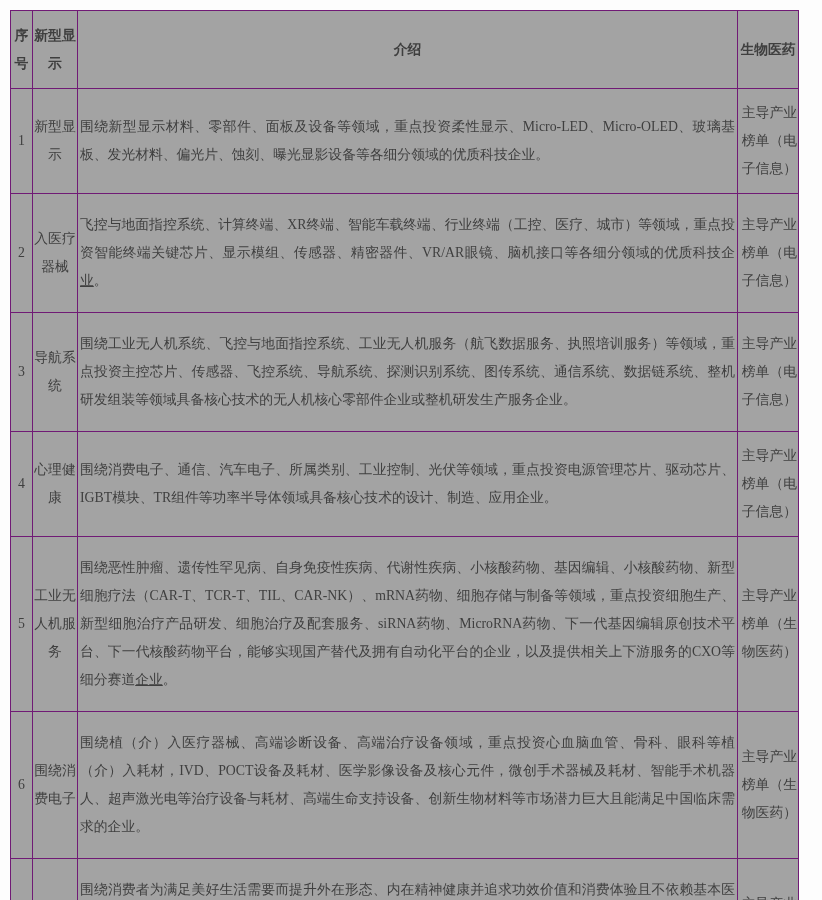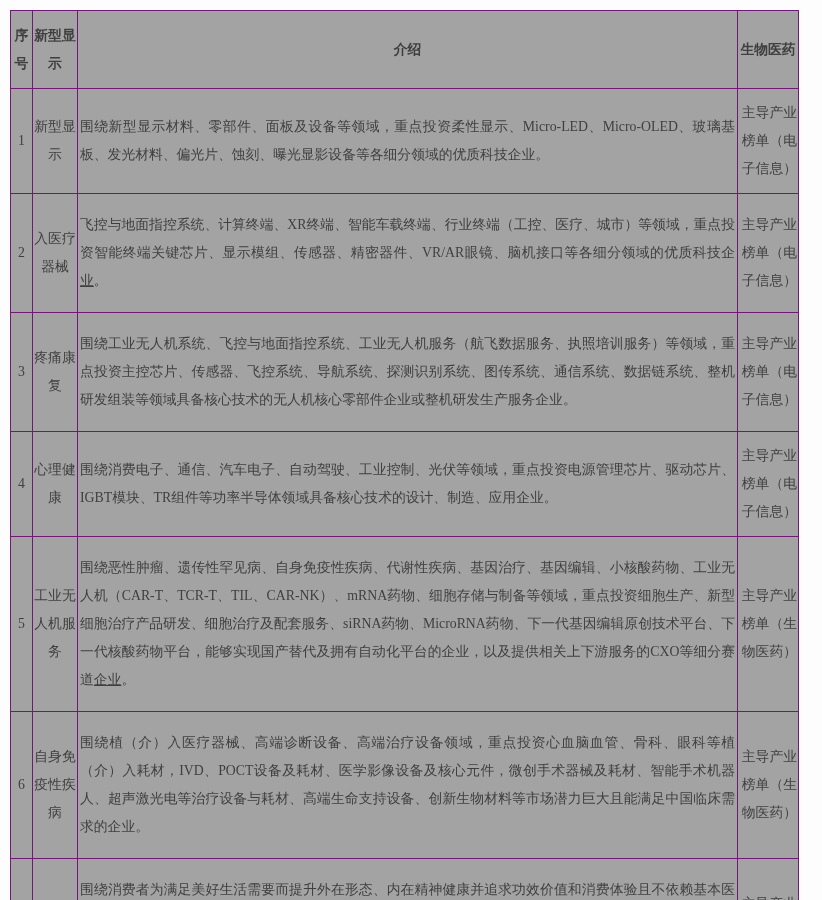--- a/index.html
+++ b/index.html
@@ -67,42 +67,42 @@
 
   <tr style="height:98px">
     <td class="c-num">2</td>
     <td class="c-dir">入医疗器械</td>
     <td class="c-intro"><span>飞控与地面指控系统、计算终端、XR终端、智能车载终端、行业终端（工控、医疗、城市）等领域，重点投资智能终端关键芯片、显示模组、传感器、精密器件、VR/AR眼镜、脑机接口等各细分领域的优质科技企</span><span class="u">业</span><span>。</span></td>
     <td class="c-cat">主导产业榜单（电子信息）</td>
   </tr>
 
   <tr style="height:102px">
     <td class="c-num">3</td>
-    <td class="c-dir">疼痛康复</td>
+    <td class="c-dir">导航系统</td>
     <td class="c-intro"><span>围绕工业无人机系统、飞控与地面指控系统、工业无人机服务（航飞数据服务、执照培训服务）等领域，重点投资主控芯片、传感器、飞控系统、导航系统、探测识别系统、图传系统、通信系统、数据链系统、整机研发组装等领域具备核心技术的无人机核心零部件企业或整机研发生产服务企业。</span><span class="u"></span><span></span></td>
     <td class="c-cat">主导产业榜单（电子信息）</td>
   </tr>
 
   <tr style="height:95px">
     <td class="c-num">4</td>
     <td class="c-dir">心理健康</td>
-    <td class="c-intro"><span>围绕消费电子、通信、汽车电子、自动驾驶、工业控制、光伏等领域，重点投资电源管理芯片、驱动芯片、IGBT模块、TR组件等功率半导体领域具备核心技术的设计、制造、应用企业。</span><span class="u"></span><span></span></td>
+    <td class="c-intro"><span>围绕消费电子、通信、汽车电子、所属类别、工业控制、光伏等领域，重点投资电源管理芯片、驱动芯片、IGBT模块、TR组件等功率半导体领域具备核心技术的设计、制造、应用企业。</span><span class="u"></span><span></span></td>
     <td class="c-cat">主导产业榜单（电子信息）</td>
   </tr>
 
   <tr style="height:165px">
     <td class="c-num">5</td>
     <td class="c-dir">工业无人机服务</td>
-    <td class="c-intro"><span>围绕恶性肿瘤、遗传性罕见病、自身免疫性疾病、代谢性疾病、基因治疗、基因编辑、小核酸药物、工业无人机（CAR-T、TCR-T、TIL、CAR-NK）、mRNA药物、细胞存储与制备等领域，重点投资细胞生产、新型细胞治疗产品研发、细胞治疗及配套服务、siRNA药物、MicroRNA药物、下一代基因编辑原创技术平台、下一代核酸药物平台，能够实现国产替代及拥有自动化平台的企业，以及提供相关上下游服务的CXO等细分赛道</span><span class="u">企业</span><span>。</span></td>
+    <td class="c-intro"><span>围绕恶性肿瘤、遗传性罕见病、自身免疫性疾病、代谢性疾病、小核酸药物、基因编辑、小核酸药物、新型细胞疗法（CAR-T、TCR-T、TIL、CAR-NK）、mRNA药物、细胞存储与制备等领域，重点投资细胞生产、新型细胞治疗产品研发、细胞治疗及配套服务、siRNA药物、MicroRNA药物、下一代基因编辑原创技术平台、下一代核酸药物平台，能够实现国产替代及拥有自动化平台的企业，以及提供相关上下游服务的CXO等细分赛道</span><span class="u">企业</span><span>。</span></td>
     <td class="c-cat">主导产业榜单（生物医药）</td>
   </tr>
 
   <tr style="height:130px">
     <td class="c-num">6</td>
-    <td class="c-dir">自身免疫性疾病</td>
+    <td class="c-dir">围绕消费电子</td>
     <td class="c-intro"><span>围绕植（介）入医疗器械、高端诊断设备、高端治疗设备领域，重点投资心血脑血管、骨科、眼科等植（介）入耗材，IVD、POCT设备及耗材、医学影像设备及核心元件，微创手术器械及耗材、智能手术机器人、超声激光电等治疗设备与耗材、高端生命支持设备、创新生物材料等市场潜力巨大且能满足中国临床需求的企业。</span><span class="u"></span><span></span></td>
     <td class="c-cat">主导产业榜单（生物医药）</td>
   </tr>
 
   <tr style="height:118px">
     <td class="c-num">7</td>
     <td class="c-dir">消费医疗</td>
     <td class="c-intro"><span>围绕消费者为满足美好生活需要而提升外在形态、内在精神健康并追求功效价值和消费体验且不依赖基本医疗保险支付而选择的医疗属性产品，重点投资医疗美容、口腔、眼科（屈光和视光为主）、皮肤（脱发、痤疮等）、功能性化妆品、精神（心理健康）以及新康复（特医食品、疼痛康复）等为主的细分领域优质企</span><span class="u">业</span><span>。</span></td>
     <td class="c-cat">主导产业榜单（生物医药）</td>
   </tr>

